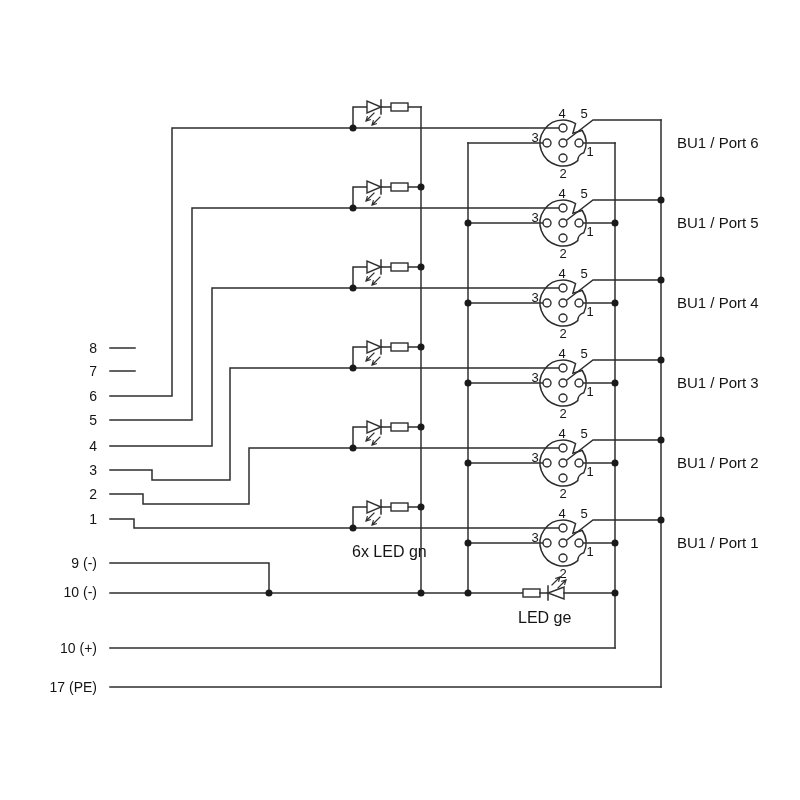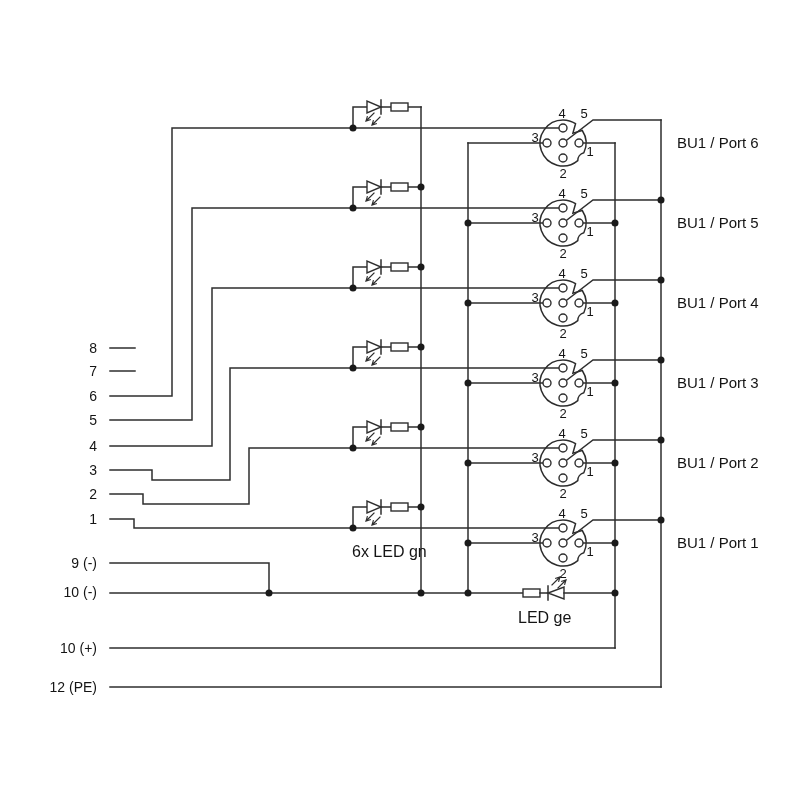--- a/index.html
+++ b/index.html
@@ -182,21 +182,21 @@
   <div class="lbl t-lbl" style="top:361px">7</div>
   <div class="lbl t-lbl" style="top:386px">6</div>
   <div class="lbl t-lbl" style="top:410px">5</div>
   <div class="lbl t-lbl" style="top:436px">4</div>
   <div class="lbl t-lbl" style="top:460px">3</div>
   <div class="lbl t-lbl" style="top:484px">2</div>
   <div class="lbl t-lbl" style="top:509px">1</div>
   <div class="lbl t-lbl" style="top:553px">9 (-)</div>
   <div class="lbl t-lbl" style="top:582px">10 (-)</div>
   <div class="lbl t-lbl" style="top:638px">10 (+)</div>
-  <div class="lbl t-lbl" style="top:677px">12 (PE)</div>
+  <div class="lbl t-lbl" style="top:677px">17 (PE)</div>
 
   <div class="lbl p-lbl" style="top:132px">BU1 / Port 6</div>
   <div class="lbl p-lbl" style="top:212px">BU1 / Port 5</div>
   <div class="lbl p-lbl" style="top:292px">BU1 / Port 4</div>
   <div class="lbl p-lbl" style="top:372px">BU1 / Port 3</div>
   <div class="lbl p-lbl" style="top:452px">BU1 / Port 2</div>
   <div class="lbl p-lbl" style="top:532px">BU1 / Port 1</div>
 
   <div class="lbl note" style="left:352px;top:545px">6x LED gn</div>
   <div class="lbl note" style="left:518px;top:611px">LED ge</div>

